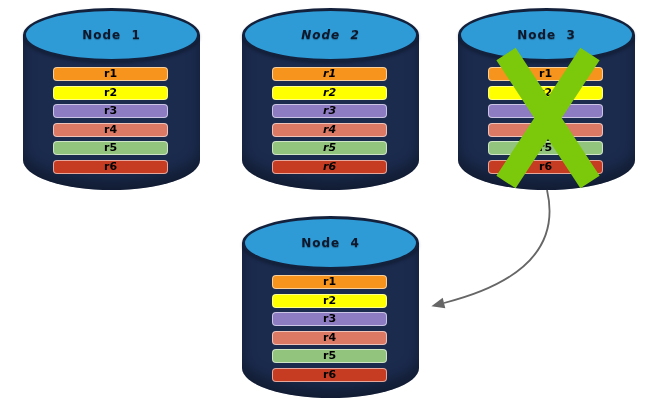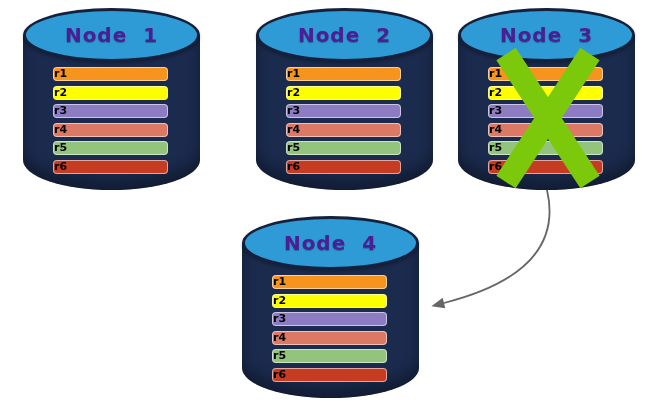--- a/index.html
+++ b/index.html
@@ -2,44 +2,44 @@
 <html><head>
 <meta charset="utf-8">
 <style>
   html,body{margin:0;padding:0;background:#ffffff;}
   .canvas{
     position:relative;width:646px;height:402px;background:#ffffff;overflow:hidden;
     font-family:"DejaVu Sans","Liberation Sans",sans-serif;
   }
   .node{position:absolute;width:177px;height:182px;}
   .pos-node1{left:23px;top:8px;}
-  .pos-node2{left:256px;top:8px;}
+  .pos-node2{left:242px;top:8px;font-style:italic;}
   .pos-node3{left:458px;top:8px;text-decoration:underline;}
   .pos-node4{left:242px;top:216px;}
 
   .cyl-body{
     position:absolute;left:0;top:27px;width:100%;height:155px;
     border-radius:0 0 50% 50% / 0 0 30px 30px;
     box-shadow:inset 0 -10px 14px rgba(0,0,0,0.35);
   }
   .cyl-top{
     position:absolute;left:0;top:0;width:100%;height:54px;
     border-radius:50%;border:3px solid #14213C;box-sizing:border-box;
     display:flex;align-items:center;justify-content:center;
     box-shadow:0 2px 3px rgba(0,0,0,0.25);
   }
   .node-title{
-    color:#4c1d95;font-size:20px;font-weight:bold;letter-spacing:1px;
+    color:#0f172a;font-size:12px;font-weight:bold;letter-spacing:1px;
     white-space:pre;text-shadow:0 1px 1px rgba(0,0,0,0.3);
   }
   .rows{position:absolute;left:30px;top:59px;width:115px;}
   .row-bar{
     height:14px;margin-bottom:4.5px;border-radius:4px;box-sizing:border-box;
     border:1px solid rgba(255,255,255,0.55);
-    display:flex;align-items:center;
+    display:flex;align-items:center;justify-content:center;
   }
   .row-label{font-size:11px;line-height:12px;font-weight:bold;color:#000000;}
 
   .fail-x{position:absolute;left:36px;top:43px;width:108px;height:134px;overflow:visible;}
   .arrow-layer{position:absolute;left:0;top:0;width:646px;height:402px;pointer-events:none;}
 </style>
 </head>
 <body>
 
 <div class="canvas">

